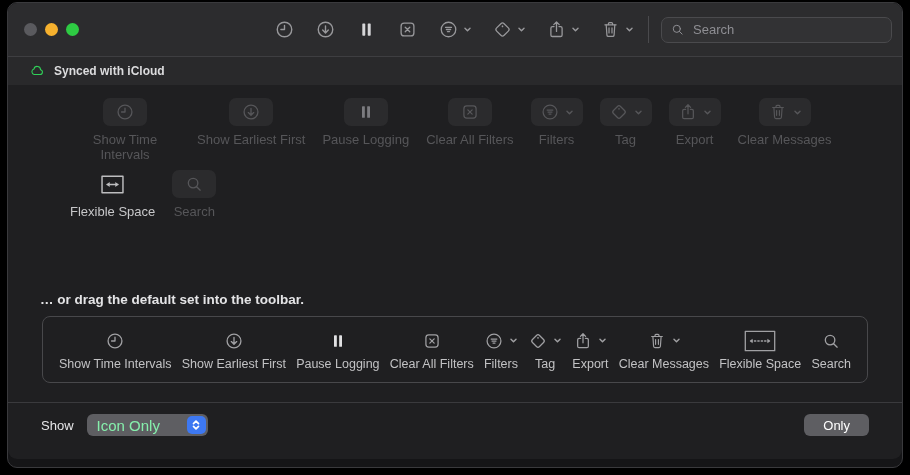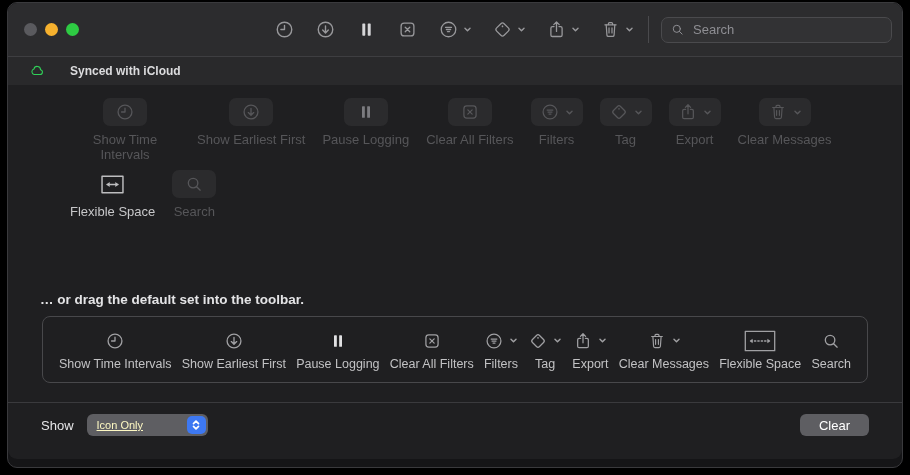--- a/index.html
+++ b/index.html
@@ -30,21 +30,21 @@
     padding:0 8px;color:#8e8e93;background:rgba(255,255,255,0.03);
   }
   .searchfield input{
     border:none;outline:none;background:transparent;color:#ddd;
     font-size:13px;width:100%;font-family:inherit;
   }
   .searchfield input::placeholder{color:#8e8e93;}
   
   .statusbar{
     height:28px;background:#29292b;border-top:1px solid #3e3e41;
-    display:flex;align-items:center;gap:25px;padding:0 0 0 21px;
+    display:flex;align-items:center;gap:9px;padding:0 0 0 21px;
     color:#dcdcde;font-size:12px;font-weight:700;
   }
   .statusbar .ico{color:#30d158;display:flex;}
   
   .sheet{
     position:absolute;left:0;right:0;top:82px;bottom:8px;
     background:#1f1f21;border-radius:0 0 9px 9px;overflow:hidden;
   }
   .heading{color:#e4e4e6;font-size:13.5px;margin:0 0 0 32px;}
   .h1{padding-top:26px;}
@@ -81,21 +81,21 @@
   
   .footer{
     margin-top:19px;border-top:1px solid #3a3a3d;
     display:flex;align-items:center;padding:11px 33px 0 33px;
   }
   .show-label{color:#e6e6e8;font-size:13px;margin-right:13px;}
   .popup{
     display:flex;align-items:center;background:#5e5e62;border-radius:6px;
     height:22px;padding:0 2px 0 10px;min-width:121px;box-sizing:border-box;cursor:default;
   }
-  .popup-label{color:#fef9c3;font-size:11px;flex:1;text-decoration:underline;}
+  .popup-label{color:#86efac;font-size:15px;flex:1;}
   .stepper{
     width:19px;height:18px;border-radius:5px;background:#3d78f2;
     display:flex;align-items:center;justify-content:center;color:#fff;
   }
   .spacer{flex:1;}
   .done-btn{
     background:#5e5e62;border:none;border-radius:6px;color:#fff;
     font-size:13px;font-family:inherit;height:22px;padding:0 19px;cursor:default;
   }
   .ico{display:inline-flex;}
@@ -509,17 +509,17 @@
       <span class="show-label" data-name="show-label">Show</span>
       <div class="popup" data-name="show-mode-popup">
         <span class="popup-label" data-name="show-mode-value">Icon Only</span>
         <span class="stepper" data-name="popup-stepper-icon" id="stepper-ico">
             <svg width="12" height="12" viewBox="0 0 12 12" fill="none" stroke="currentColor" stroke-width="1.7" stroke-linecap="round" stroke-linejoin="round">
               <path d="M3.5 4.6 6 2.1 8.5 4.6M3.5 7.4 6 9.9 8.5 7.4"></path>
             </svg>
           </span>
       </div>
       <div class="spacer" data-name="footer-spacer"></div>
-      <button class="done-btn" data-name="done-button">Clear</button>
+      <button class="done-btn" data-name="done-button">Only</button>
     </div>
   </div>
 
 </div>
 
 </body></html>

